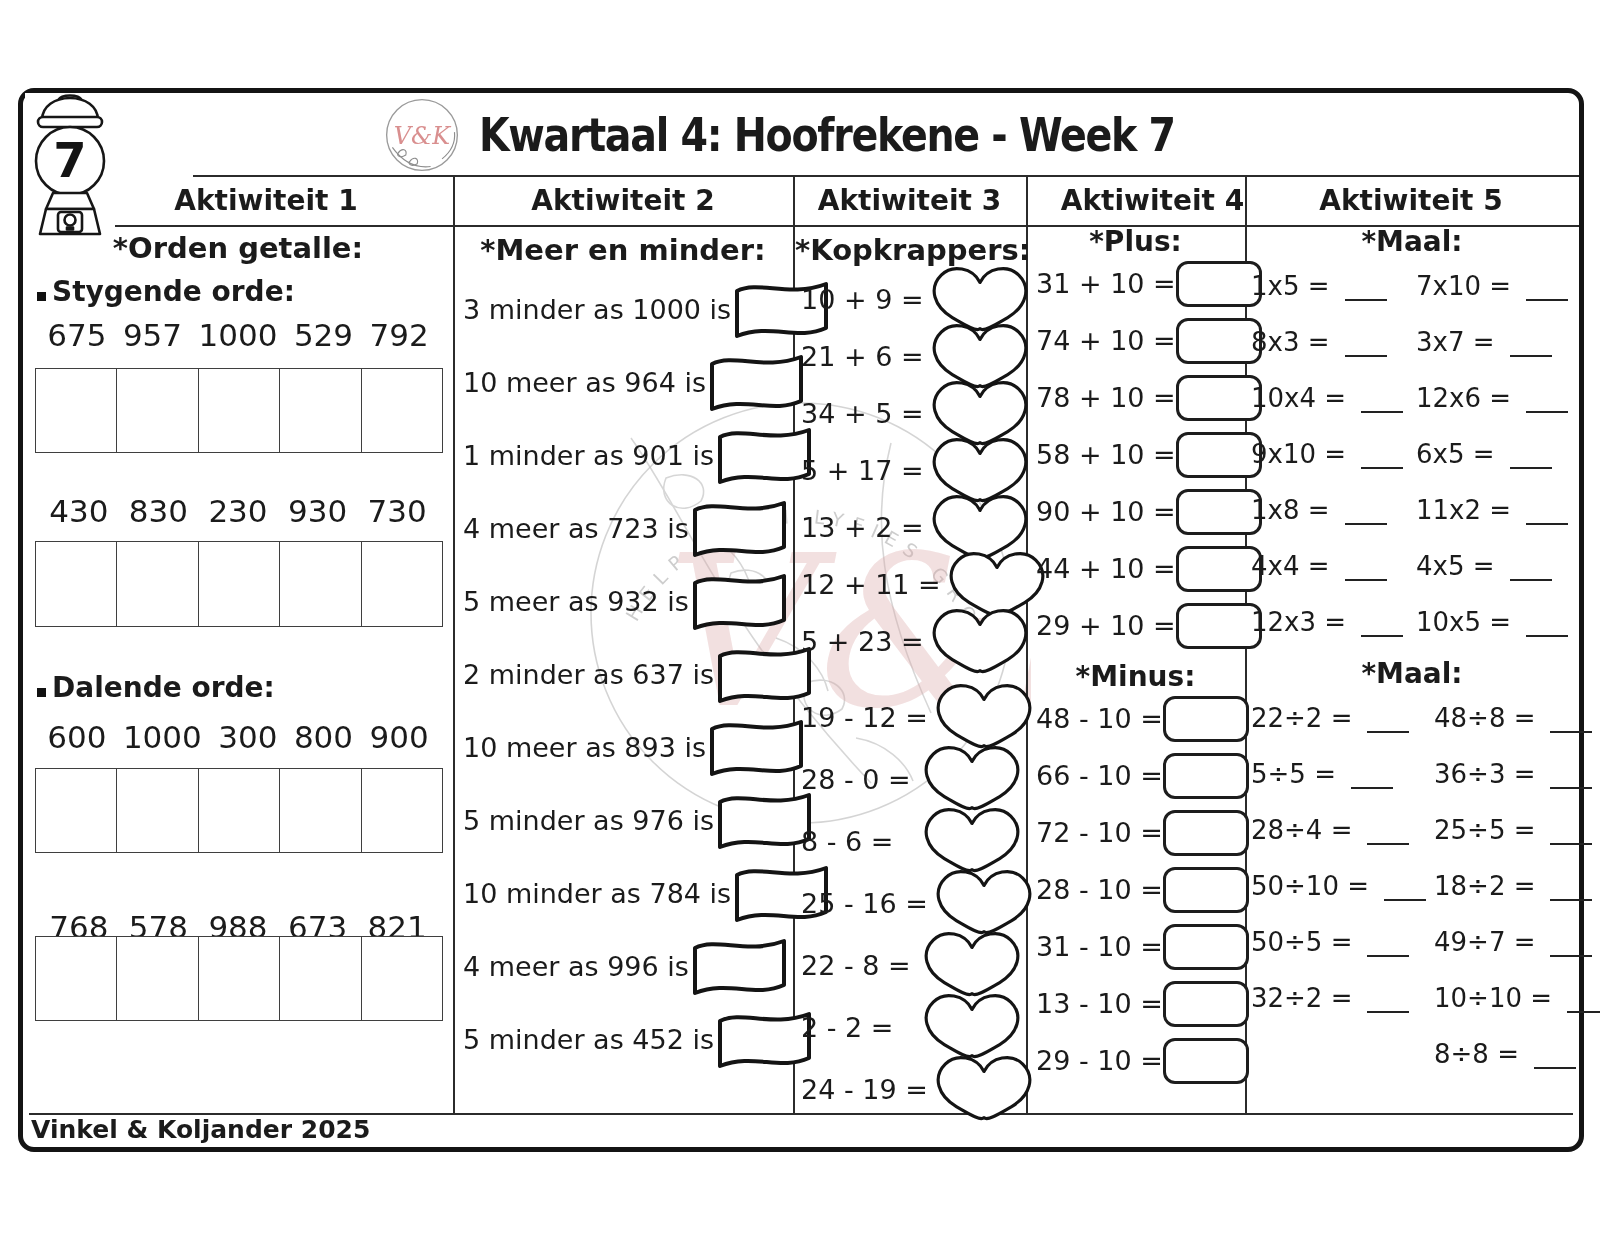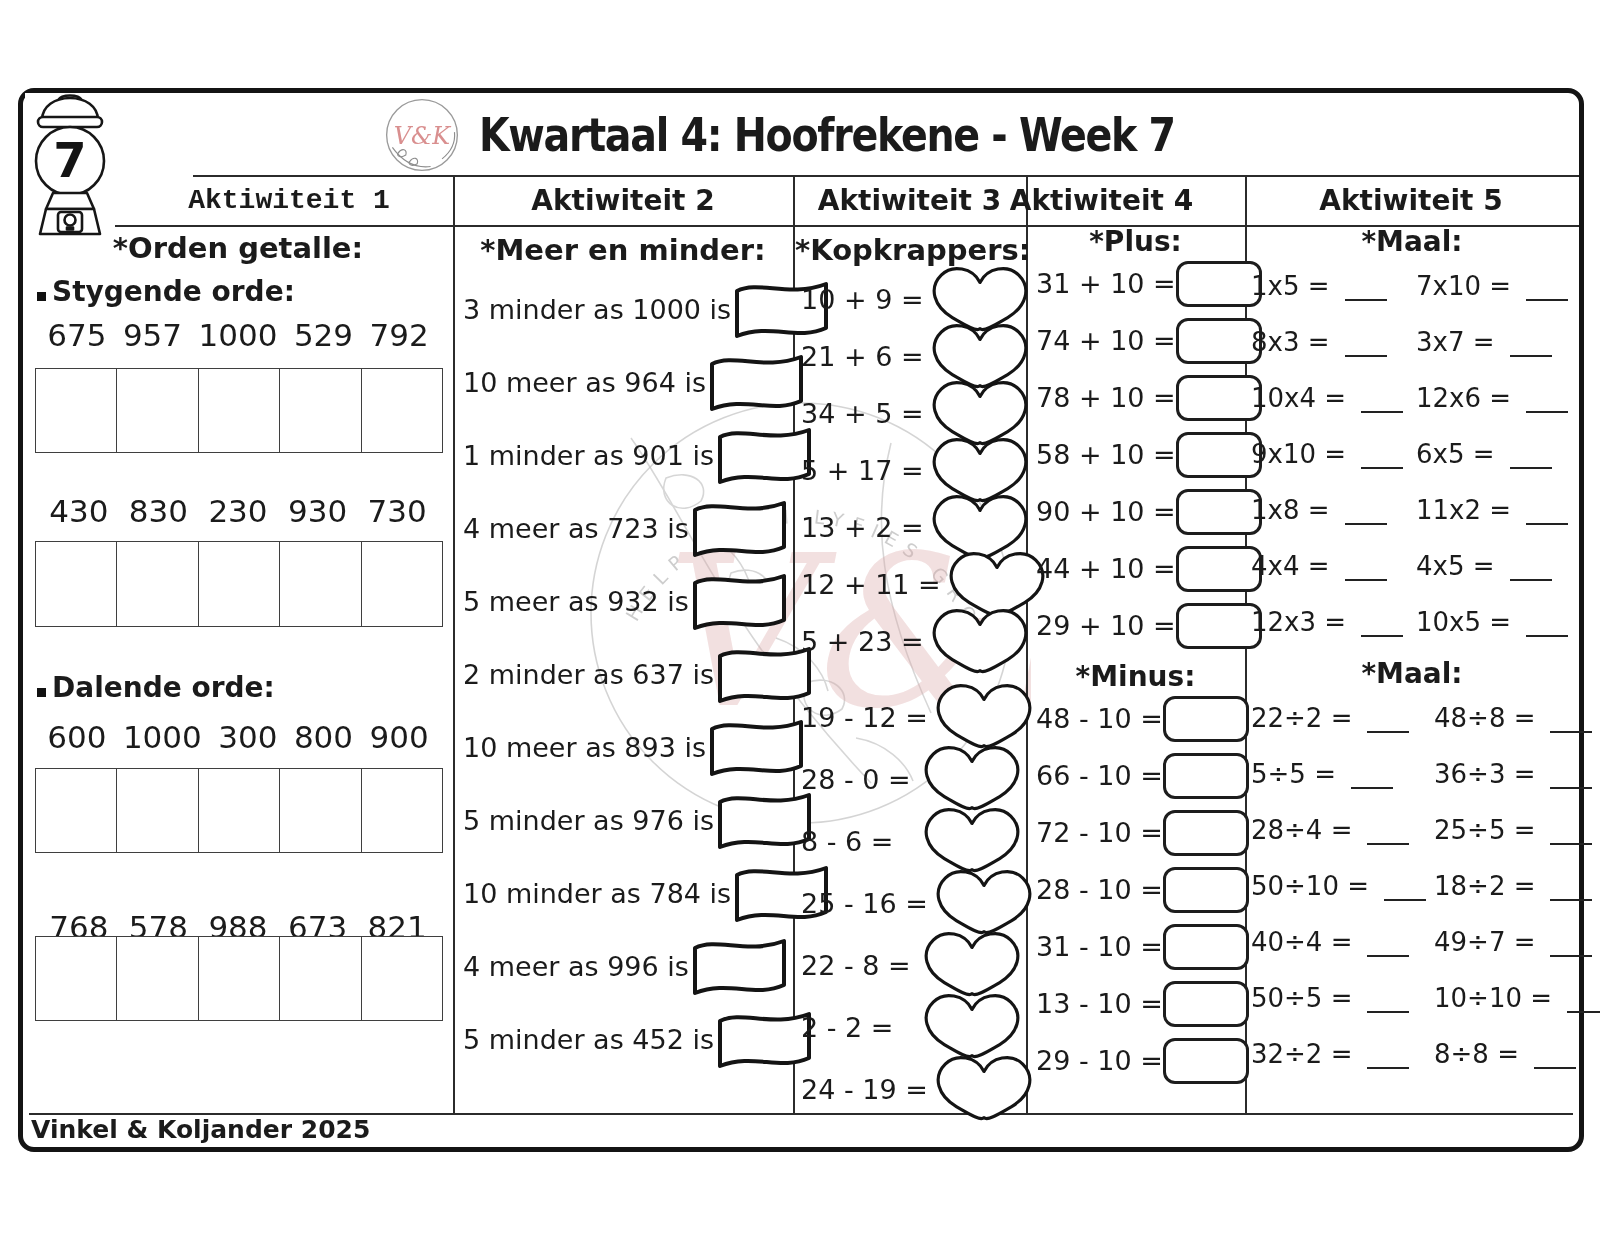--- a/index.html
+++ b/index.html
@@ -132,24 +132,24 @@
     </div>
 
     <div class="hline" style="left:170px; right:0; top:82px;"></div>
     <div class="hline" style="left:80px; right:0; top:132px;"></div>
     <div class="hline" style="left:6px; right:6px; top:1020px;"></div>
     <div class="vline" style="left:430px;"></div>
     <div class="vline" style="left:770px;"></div>
     <div class="vline" style="left:1003px;"></div>
     <div class="vline" style="left:1222px;"></div>
 
-    <div class="hdr-cell" style="left:91px;  width:350px;font-family:Liberation Mono, monospace;">Aktiwiteit 1</div>
+    <div class="hdr-cell" style="left:68px;  width:350px;">Aktiwiteit 1</div>
     <div class="hdr-cell" style="left:430px; width:340px;">Aktiwiteit 2</div>
     <div class="hdr-cell" style="left:770px; width:233px;">Aktiwiteit 3</div>
-    <div class="hdr-cell" style="left:969px;width:219px;">Aktiwiteit 4</div>
+    <div class="hdr-cell" style="left:1020px;width:219px;">Aktiwiteit 4</div>
     <div class="hdr-cell" style="left:1222px;width:332px;">Aktiwiteit 5</div>
 
     <div class="col" style="left:0; width:430px; height:888px;">
       <div class="a1-el bullet-label" style="top:50px;">
           <span>Stygende orde:</span>
         </div>
       <div class="a1-el sec-heading" style="top:6px;">*Orden getalle:</div>
       <div class="a1-el numrow" style="top:92px;">
           <span class="a1num">675</span>
           <span class="a1num">957</span>
@@ -574,24 +574,20 @@
             <div class="a5-row">
               <span class="a5-text">28÷4 =</span>
               <span class="blank-line"></span>
             </div>
 
             <div class="a5-row">
               <span class="a5-text">50÷10 =</span>
               <span class="blank-line"></span>
             </div>
 
-            <div class="a5-row">
-              <span class="a5-text">40÷4 =</span>
-              <span class="blank-line"></span>
-            </div>
 
             <div class="a5-row">
               <span class="a5-text">50÷5 =</span>
               <span class="blank-line"></span>
             </div>
 
             <div class="a5-row">
               <span class="a5-text">32÷2 =</span>
               <span class="blank-line"></span>
             </div>

